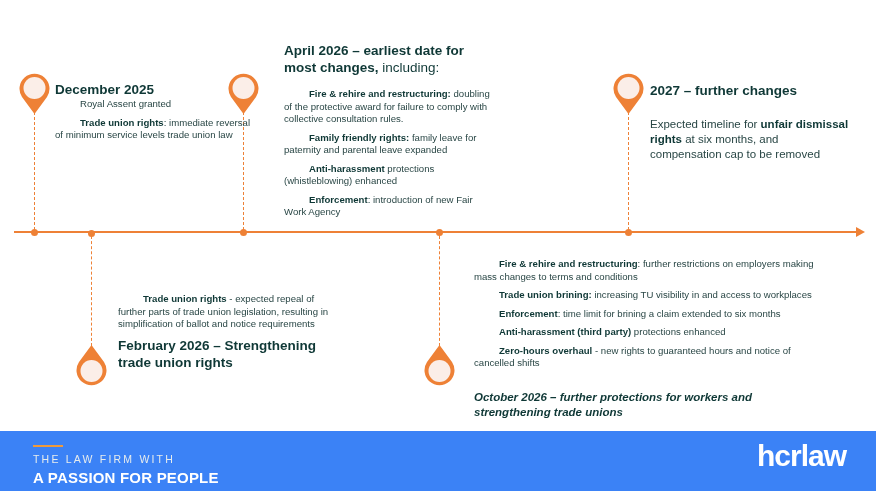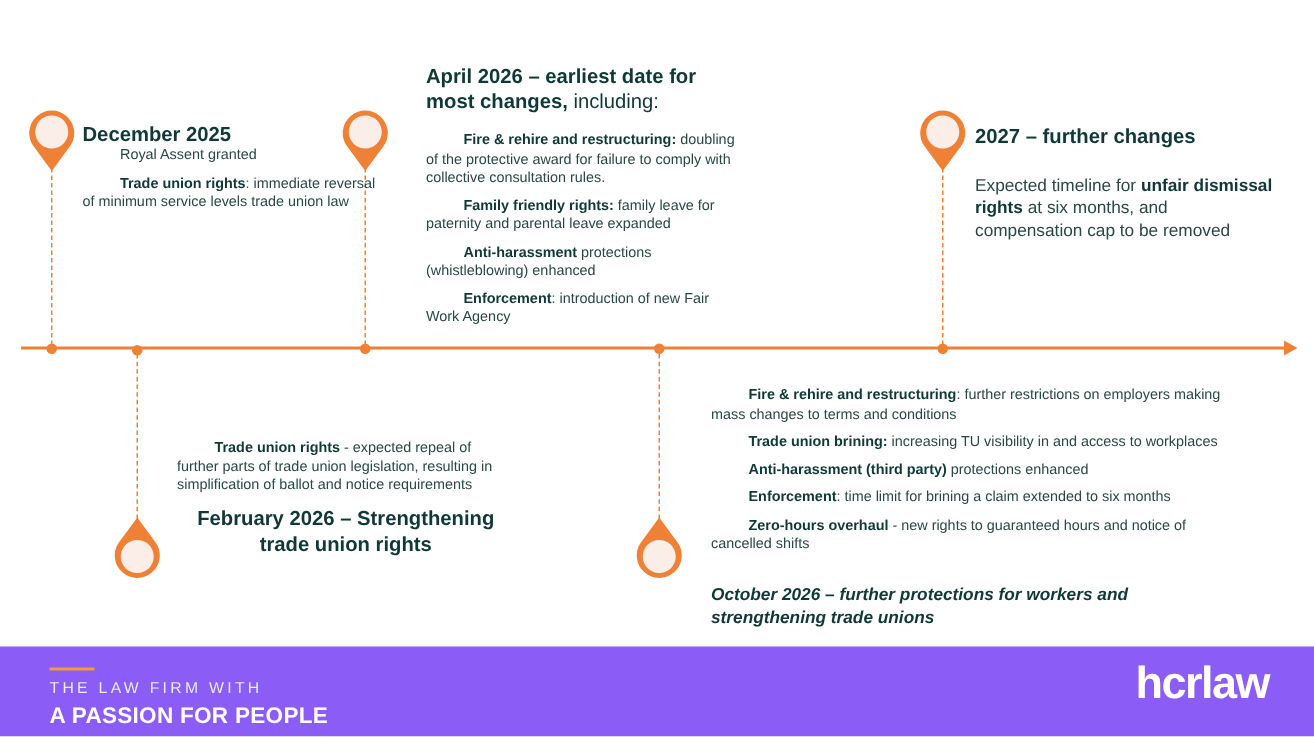--- a/index.html
+++ b/index.html
@@ -31,21 +31,21 @@
   .dot {
     position: absolute; width: 7px; height: 7px; border-radius: 50%;
     background: #ee8136; top: 229px;
   }
   .dash {
     position: absolute; width: 0; border-left: 1.5px dashed #ee8136;
   }
   .pin { position: absolute; }
   .footer {
     position: absolute; left: 0; top: 431px; width: 876px; height: 60px;
-    background: #8b5cf6;
+    background: #3b82f6;
   }
   .footer .bar { position: absolute; left: 33px; top: 14px; width: 30px; height: 2px; background: #ef9a3c; }
   .footer .line1 { position: absolute; left: 33px; top: 22px; color: #e7ecec; font-size: 10.5px; letter-spacing: 2.2px; }
   .footer .line2 { position: absolute; left: 33px; top: 38px; color: #ffffff; font-size: 15px; font-weight: bold; letter-spacing: 0.2px; }
   .footer .logo { position: absolute; right: 30px; top: 8px; color: #ffffff; font-size: 30px; font-weight: bold; letter-spacing: -1px; }
 </style>
 </head>
 <body>
 
 <div class="axis"></div>
@@ -107,29 +107,29 @@
   <div class="title">2027 – further changes</div>
   <div class="big-txt" style="margin-top:18px;">
     <span><span>Expected timeline for </span><b>unfair dismissal rights</b><span> at six months, and compensation cap to be removed</span></span>
   </div>
 </div>
 
 <div class="abs" style="left:118px; top:293px; width:225px;">
   <div class="txt">
     <p><b>Trade union rights</b><span> - expected repeal of further parts of trade union legislation, resulting in simplification of ballot and notice requirements</span></p>
   </div>
-  <div class="title" style="margin-top:4px;text-align:center;">February 2026 – Strengthening trade union rights</div>
+  <div class="title" style="margin-top:4px;">February 2026 – Strengthening trade union rights</div>
 </div>
 
 <div class="abs" style="left:474px; top:258px; width:345px;">
   <div class="txt">
     <p><b>Fire &amp; rehire and restructuring</b><span>: further restrictions on employers making mass changes to terms and conditions</span></p>
     <p><b>Trade union brining:</b><span> increasing TU visibility in and access to workplaces</span></p>
+    <p><b>Enforcement</b><span>: time limit for brining a claim extended to six months</span></p>
     <p><b>Anti-harassment (third party)</b><span> protections enhanced</span></p>
-    <p><b>Enforcement</b><span>: time limit for brining a claim extended to six months</span></p>
     <p><b>Zero-hours overhaul</b><span> - new rights to guaranteed hours and notice of cancelled shifts</span></p>
   </div>
   <div class="title" style="font-size:11.5px; line-height:15px; margin-top:20px; width:300px;font-style:italic;">October 2026 – further protections for workers and strengthening trade unions</div>
 </div>
 
 <div class="footer">
   <div class="bar"></div>
   <div class="line1">THE LAW FIRM WITH</div>
   <div class="line2">A PASSION FOR PEOPLE</div>
   <div class="logo">hcrlaw</div>

